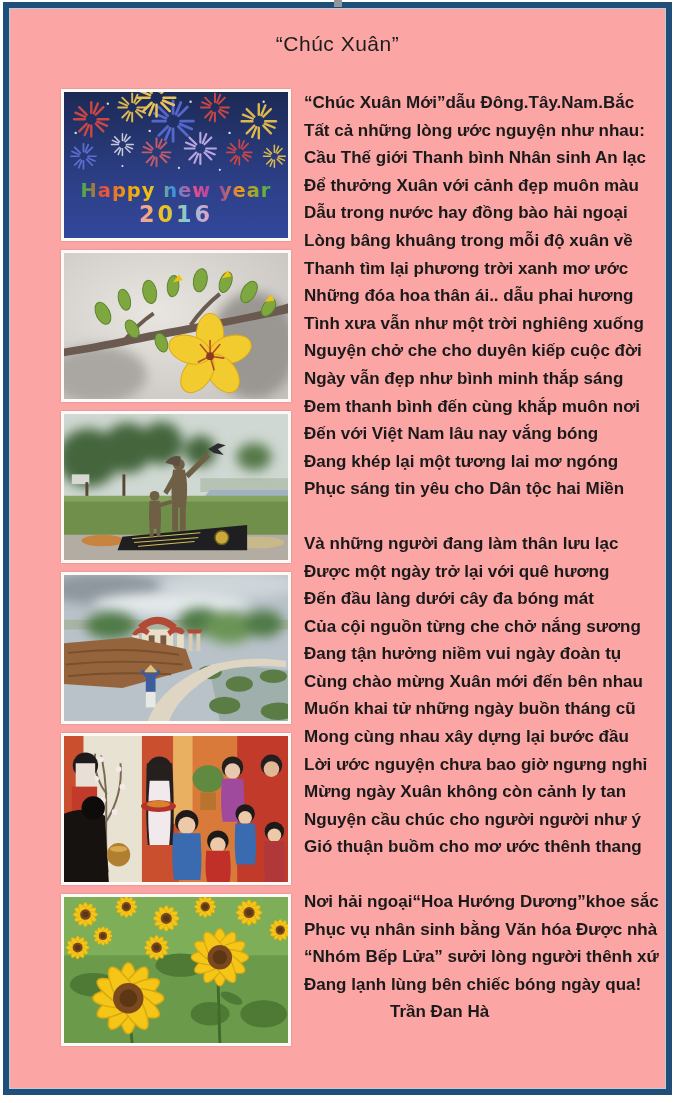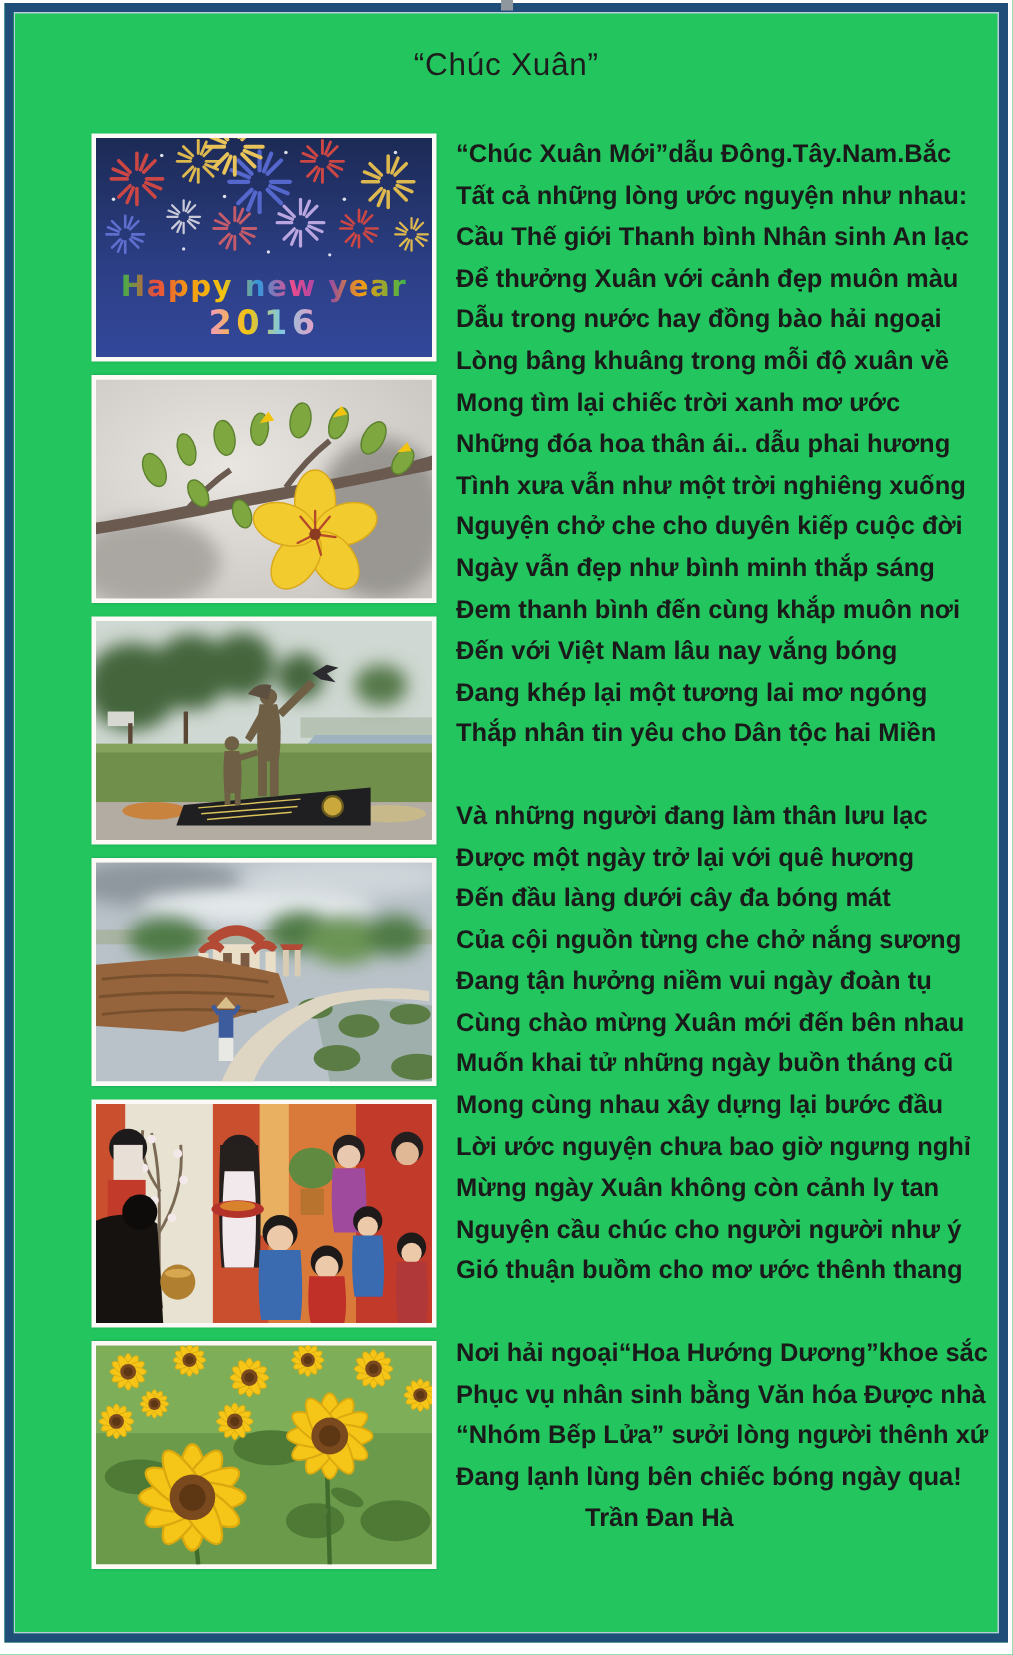--- a/index.html
+++ b/index.html
@@ -3,21 +3,21 @@
 <meta charset="utf-8">
 <style>
   html,body { margin:0; padding:0; }
   body {
     width:675px; height:1103px; background:#ffffff;
     font-family:"Liberation Sans", sans-serif;
     position:relative; overflow:hidden;
   }
   .frame {
     position:absolute; left:3px; right:3px; top:2px; bottom:8px;
-    border:6px solid #1f4e79; background:#22c55e;
+    border:6px solid #1f4e79; background:#fca5a5;
     box-shadow: inset 0 0 0 1px #b9cbdc;
     box-sizing:border-box; overflow:hidden;
   }
   .top-handle {
     position:absolute; left:50%; top:0; width:8px; height:7px;
     margin-left:-4px; background:#8f979e; z-index:5;
   }
   .title {
     text-align:center; font-size:21px; color:#1d1d1d;
     margin-top:24px; letter-spacing:0.5px; font-weight:400;
@@ -400,29 +400,29 @@
     </div>
 
     <div class="text-col">
       <div class="stanza">
           <div class="poem-line">“Chúc Xuân Mới”dẫu Đông.Tây.Nam.Bắc</div>
           <div class="poem-line">Tất cả những lòng ước nguyện như nhau:</div>
           <div class="poem-line">Cầu Thế giới Thanh bình Nhân sinh An lạc</div>
           <div class="poem-line">Để thưởng Xuân với cảnh đẹp muôn màu</div>
           <div class="poem-line">Dẫu trong nước hay đồng bào hải ngoại</div>
           <div class="poem-line">Lòng bâng khuâng trong mỗi độ xuân về</div>
-          <div class="poem-line">Mong tìm lại chiếc trời xanh mơ ước</div>
+          <div class="poem-line">Thanh tìm lại phương trời xanh mơ ước</div>
           <div class="poem-line">Những đóa hoa thân ái.. dẫu phai hương</div>
           <div class="poem-line">Tình xưa vẫn như một trời nghiêng xuống</div>
           <div class="poem-line">Nguyện chở che cho duyên kiếp cuộc đời</div>
           <div class="poem-line">Ngày vẫn đẹp như bình minh thắp sáng</div>
           <div class="poem-line">Đem thanh bình đến cùng khắp muôn nơi</div>
           <div class="poem-line">Đến với Việt Nam lâu nay vắng bóng</div>
           <div class="poem-line">Đang khép lại một tương lai mơ ngóng</div>
-          <div class="poem-line">Thắp nhân tin yêu cho Dân tộc hai Miền</div>
+          <div class="poem-line">Phục sáng tin yêu cho Dân tộc hai Miền</div>
         </div>
       <div class="stanza">
           <div class="poem-line">Và những người đang làm thân lưu lạc</div>
           <div class="poem-line">Được một ngày trở lại với quê hương</div>
           <div class="poem-line">Đến đầu làng dưới cây đa bóng mát</div>
           <div class="poem-line">Của cội nguồn từng che chở nắng sương</div>
           <div class="poem-line">Đang tận hưởng niềm vui ngày đoàn tụ</div>
           <div class="poem-line">Cùng chào mừng Xuân mới đến bên nhau</div>
           <div class="poem-line">Muốn khai tử những ngày buồn tháng cũ</div>
           <div class="poem-line">Mong cùng nhau xây dựng lại bước đầu</div>

